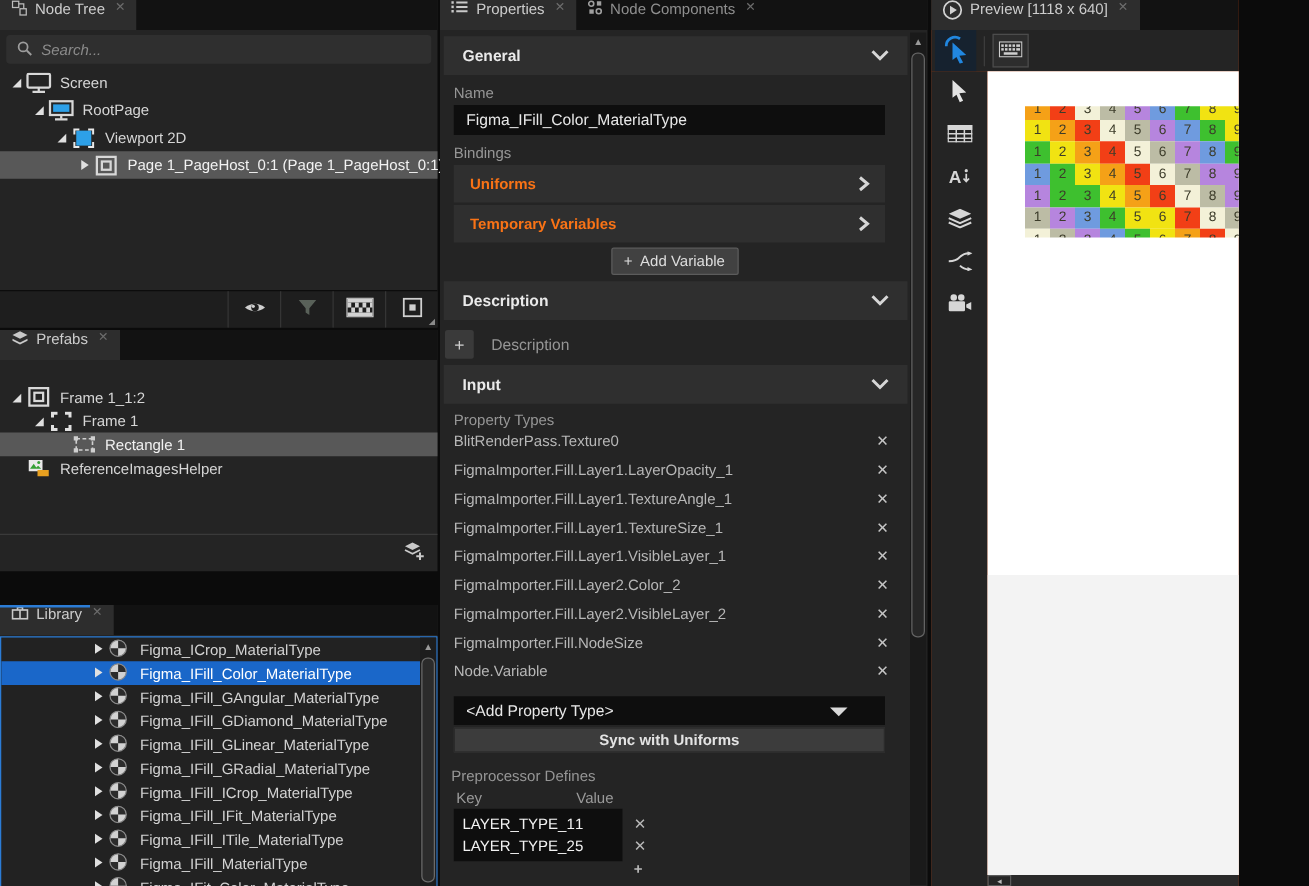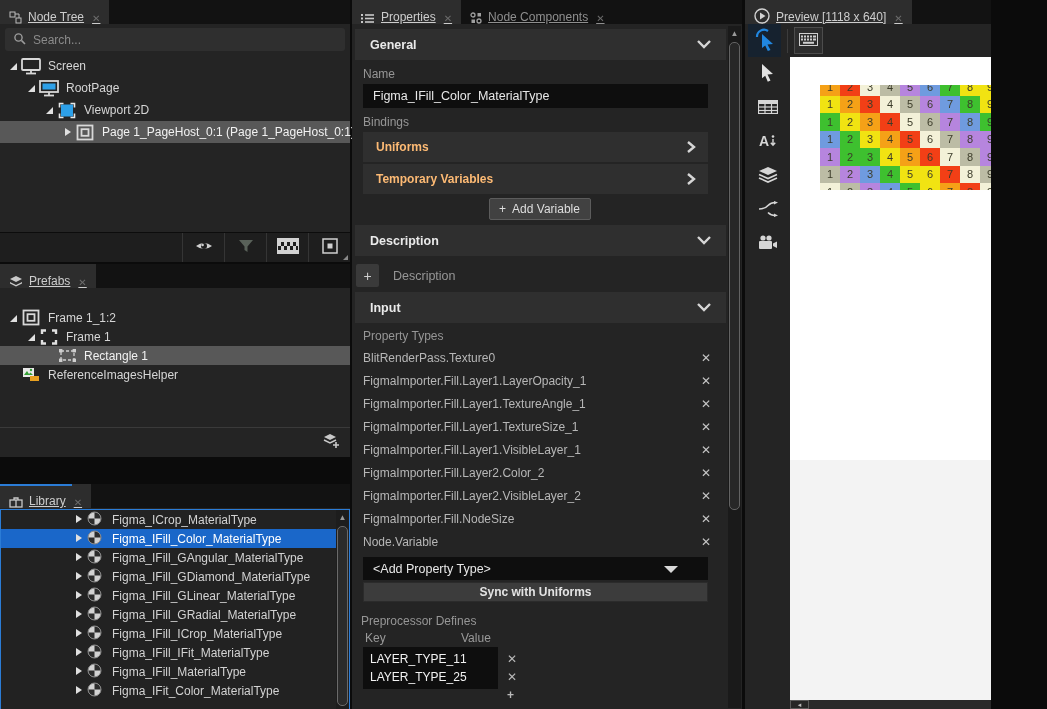--- a/index.html
+++ b/index.html
@@ -6,34 +6,34 @@
   *{box-sizing:border-box;}
   .app{position:relative;width:1047px;height:709px;background:#0b0b0b;overflow:hidden;
        font-family:"Liberation Sans",sans-serif;font-size:12px;color:#c9c9c9;}
   .col{position:absolute;top:0;height:709px;}
   .col-left{left:0;width:350px;}
   .col-mid{left:352px;width:390px;background:#242424;}
   .col-right{left:745px;width:246px;background:#c2410c;}
 
   
   .tabbar{position:relative;height:24px;background:#121212;display:flex;align-items:flex-end;}
-  .tab{height:24px;display:flex;align-items:flex-end;gap:6px;padding:0 9px;color:#8f8f8f;cursor:default;text-decoration:underline;}
+  .tab{height:24px;display:flex;align-items:flex-start;gap:6px;padding:0 9px;color:#8f8f8f;cursor:default;}
   .tab.active{background:#2d2d2d;color:#cdcdcd;}
   .tab .close{color:#6c6c6c;font-size:10px;margin-left:2px;}
   .tab-icon svg{display:block;}
 
   
   .panel{position:absolute;left:0;width:350px;background:#242424;}
   .node-tree-panel{top:0;height:262px;}
   .prefabs-panel{top:264px;height:193px;}
   .library-panel{top:484px;height:250px;}
 
   .searchbox{margin:4px 5px;height:23px;background:#2f2f2f;border-radius:3px;display:flex;
              align-items:center;gap:7px;padding:0 8px;}
-  .searchbox .ph{color:#8b8b8b;font-size:12px;}
+  .searchbox .ph{font-style:italic;color:#8b8b8b;font-size:12px;}
 
   .tree{position:relative;}
   .trow{height:22px;display:flex;align-items:center;width:100%;}
   .trow.sel{background:#585858;color:#f0f0f0;}
   .trow .expander{width:14px;display:flex;justify-content:center;flex:none;}
   .trow .nicon{width:22px;display:flex;justify-content:center;flex:none;margin-right:6px;}
   .trow .lbl{white-space:nowrap;color:#d6d6d6;}
   .trow.sel .lbl{color:#f2f2f2;}
   .prefabs-panel .trow{height:19px;}
 
@@ -59,29 +59,29 @@
 
   
   .mid-content{position:absolute;left:0;right:15px;top:24px;bottom:0;background:#242424;}
   .sect{margin:5px 1px 0 3px;height:31px;background:#2f2f2f;display:flex;align-items:center;
         padding:0 15px;font-weight:bold;color:#eaeaea;font-size:12.5px;position:relative;}
   .sect .chev{position:absolute;right:14px;top:9px;}
   .flabel{margin:7px 0 3px 11px;color:#969696;}
   .tinput{margin:0 19px 0 11px;height:24px;background:#0e0e0e;color:#e8e8e8;display:flex;
           align-items:center;padding:0 10px;font-size:12.5px;}
   .bindrow{margin:2px 19px 2px 11px;height:30px;background:#2f2f2f;display:flex;align-items:center;
-           padding:0 13px;font-weight:bold;color:#fdba74;position:relative;}
+           padding:0 13px;font-weight:bold;color:#f97316;position:relative;}
   .bindrow .chevr{position:absolute;right:12px;top:8px;}
   .btn-addvar{margin:4px auto 0 auto;width:102px;height:22px;background:#414141;border:1px solid #5c5c5c;
               border-radius:2px;display:flex;align-items:center;justify-content:center;gap:6px;color:#dedede;}
   .descrow{margin:8px 0 0 4px;display:flex;align-items:center;gap:14px;}
   .plusbox{width:23px;height:23px;background:#3a3a3a;border-radius:2px;display:flex;align-items:center;
            justify-content:center;color:#cfcfcf;font-size:14px;}
   .descrow .lbl{color:#969696;font-size:12.5px;}
-  .prow{height:23px;display:flex;align-items:center;padding:0 16px 0 11px;color:#b7b7b7;}
+  .prow{height:23px;display:flex;align-items:flex-start;padding:0 16px 0 11px;color:#b7b7b7;}
   .prow .x{margin-left:auto;color:#c6c6c6;font-size:12px;}
   .dropdown{margin:4px 19px 0 11px;height:23px;background:#0e0e0e;display:flex;align-items:center;
             padding:0 10px;color:#e8e8e8;font-size:12.5px;position:relative;}
   .dropdown .tri{position:absolute;right:30px;top:9px;width:0;height:0;border-left:7px solid transparent;
                  border-right:7px solid transparent;border-top:7px solid #d9d9d9;}
   .btn-sync{margin:2px 19px 0 11px;height:20px;background:#3c3c3c;border:1px solid #2b2b2b;display:flex;
             align-items:center;justify-content:center;font-weight:bold;color:#e3e3e3;}
   .kv-head{display:flex;margin:2px 0 2px 13px;color:#9a9a9a;}
   .kv-head .k{width:96px;}
   .kv-table-wrap{display:flex;align-items:flex-start;margin-left:11px;}
@@ -452,20 +452,32 @@
             <span><svg width="10" height="10">
                 <polygon points="3,1 9,5 3,9" fill="#e0e0e0"></polygon>
               </svg></span>
             <span><svg width="15" height="15">
                 <circle cx="7.5" cy="7.5" r="6.5" fill="#d2d2d2"></circle>
                 <path d="M7.5 1 A6.5 6.5 0 0 1 14 7.5 L7.5 7.5 Z" fill="#2c2c2c"></path>
                 <path d="M7.5 14 A6.5 6.5 0 0 1 1 7.5 L7.5 7.5 Z" fill="#2c2c2c"></path>
                 <circle cx="7.5" cy="7.5" r="6.5" fill="none" stroke="#8a8a8a"></circle>
               </svg></span>
             <span class="lbl">Figma_IFill_IFit_MaterialType</span>
+          </div>
+          <div class="lrow">
+            <span><svg width="10" height="10">
+                <polygon points="3,1 9,5 3,9" fill="#e0e0e0"></polygon>
+              </svg></span>
+            <span><svg width="15" height="15">
+                <circle cx="7.5" cy="7.5" r="6.5" fill="#d2d2d2"></circle>
+                <path d="M7.5 1 A6.5 6.5 0 0 1 14 7.5 L7.5 7.5 Z" fill="#2c2c2c"></path>
+                <path d="M7.5 14 A6.5 6.5 0 0 1 1 7.5 L7.5 7.5 Z" fill="#2c2c2c"></path>
+                <circle cx="7.5" cy="7.5" r="6.5" fill="none" stroke="#8a8a8a"></circle>
+              </svg></span>
+            <span class="lbl">Figma_IFill_ITile_MaterialType</span>
           </div>
           <div class="lrow">
             <span><svg width="10" height="10">
                 <polygon points="3,1 9,5 3,9" fill="#e0e0e0"></polygon>
               </svg></span>
             <span><svg width="15" height="15">
                 <circle cx="7.5" cy="7.5" r="6.5" fill="#d2d2d2"></circle>
                 <path d="M7.5 1 A6.5 6.5 0 0 1 14 7.5 L7.5 7.5 Z" fill="#2c2c2c"></path>
                 <path d="M7.5 14 A6.5 6.5 0 0 1 1 7.5 L7.5 7.5 Z" fill="#2c2c2c"></path>
                 <circle cx="7.5" cy="7.5" r="6.5" fill="none" stroke="#8a8a8a"></circle>

